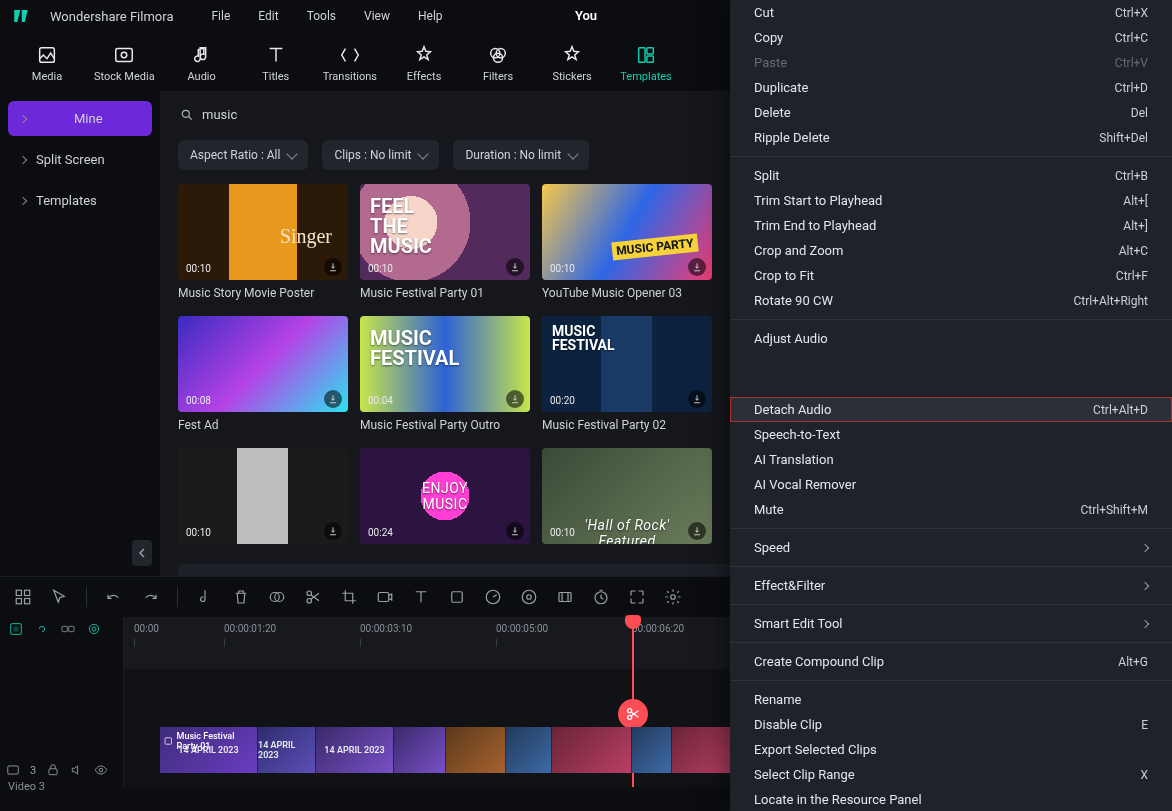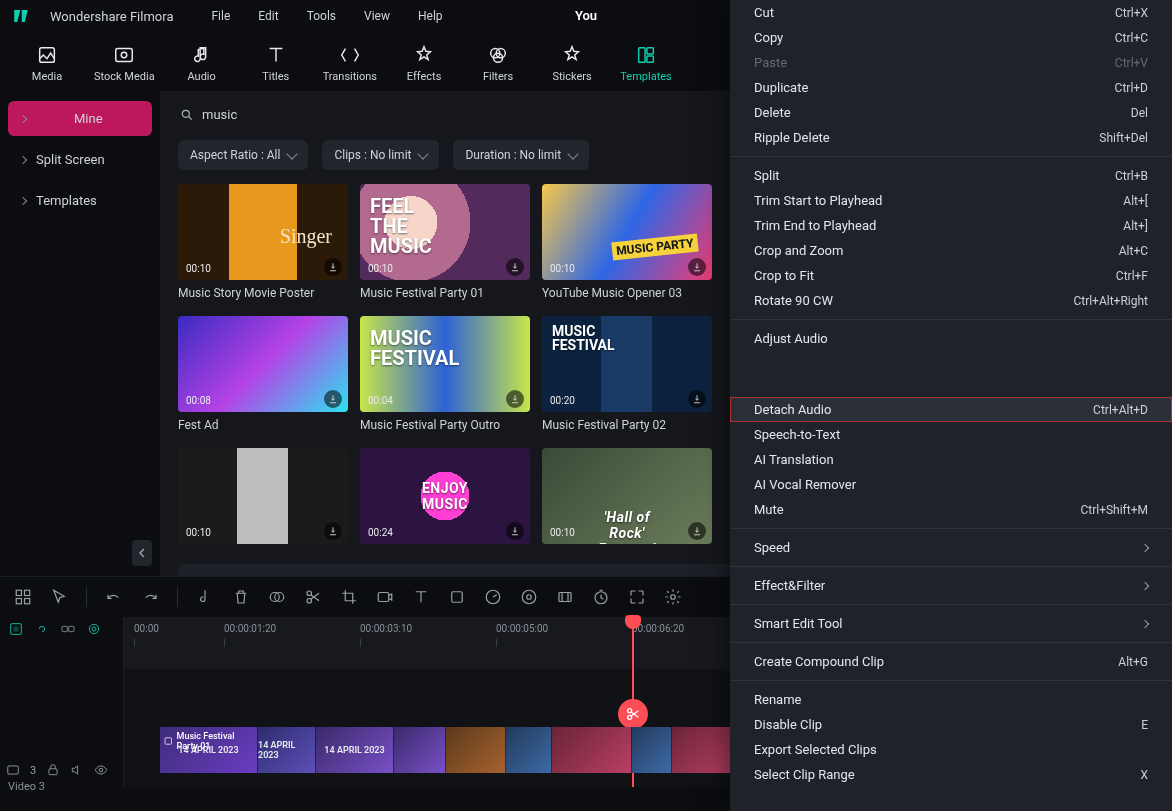--- a/index.html
+++ b/index.html
@@ -16,21 +16,21 @@
 .tool-row { display: flex; align-items: flex-end; gap: 20px; padding: 12px 20px 8px 20px; background: #0c0d10; }
 .tool-item { display: flex; flex-direction: column; align-items: center; gap: 4px; cursor: pointer; min-width: 54px; }
 .tool-item .ico { width: 22px; height: 22px; color: #e8eaed; }
 .tool-item.active .ico, .tool-item.active .lbl { color: #0fcfb2; }
 .tool-item .lbl { font-size: 11px; color: #cfd2d6; }
 
 
 .main { display: flex; height: calc(100% - 32px - 74px - 220px); }
 .sidebar { width: 160px; background: #0c0d10; padding: 10px 8px; display:flex; flex-direction:column; gap:6px; }
 .side-item { display:flex; align-items:center; gap:10px; padding: 10px 12px; border-radius: 6px; cursor:pointer; color:#cfd2d6; font-size:13px; }
-.side-item.active { background:#be185d;gap:48px; }
+.side-item.active { background:#6d28d9;gap:48px; }
 .caret { width:6px; height:6px; border-right:1.5px solid #888; border-bottom:1.5px solid #888; transform: rotate(-45deg); }
 
 .content { flex:1; background:#15171c; padding: 12px 18px; overflow:hidden; }
 .search-row { display:flex; align-items:center; gap:8px; color:#aeb3ba; margin-bottom:14px; padding:4px 2px; }
 .search-row input { background:transparent; border:none; outline:none; color:#cfd2d6; font-size:13px; flex:1; }
 .search-ic { width:14px; height:14px; }
 
 .filter-row { display:flex; gap:14px; margin-bottom:14px; }
 .pill { display:flex; align-items:center; gap:8px; background:#22252c; border-radius:6px; padding:8px 12px; font-size:12px; color:#cfd2d6; cursor:pointer; }
 .pill .dd { width:8px; height:8px; border-right:1.5px solid #888; border-bottom:1.5px solid #888; transform: rotate(45deg); margin-top:-3px; }
@@ -48,21 +48,21 @@
 .t-fest { background: linear-gradient(135deg,#3a2bbf,#b442e6,#2ee3f0); }
 .t-outro { background: linear-gradient(90deg,#c8e64a,#2e62d6,#c8e64a); }
 .t-party02 { background: linear-gradient(90deg,#0c233f 0 35%, #1a3a66 35% 65%, #0c233f 65% 100%); }
 .t-7 { background: linear-gradient(90deg,#1b1b1b 0 35%, #c0bebd 35% 65%, #1b1b1b 65% 100%); }
 .t-enjoy { background: radial-gradient(circle at 50% 50%, #ff3fd4 0 25%, #2b1540 25% 100%); }
 .t-rock { background: linear-gradient(135deg,#3b4a38,#6b7d5a); }
 .thumb .big { position:absolute; left:10px; top:12px; font-weight:700; color:#fff; font-size:20px; line-height:1; text-shadow:0 1px 2px rgba(0,0,0,.5); }
 .thumb .big2 { font-size:14px; }
 .thumb .yt { position:absolute; right:14px; bottom:24px; font-weight:800; font-size:12px; color:#1a1a1a; background:#f6d23c; padding:2px 4px; transform:rotate(-6deg); }
 .thumb .script { position:absolute; right:16px; bottom:32px; font-family: cursive; font-size:20px; color:#f4e4c8; }
-.thumb .center { position:absolute; left:50%; top:50%; transform:translate(-50%,-50%); font-weight:700; color:#fff; font-size:14px; letter-spacing:.5px; text-shadow:0 1px 2px rgba(0,0,0,.6); text-align:center; }
+.thumb .center { position:absolute; left:50%; top:50%; transform:translate(-50%,-50%); font-weight:400; color:#fff; font-size:14px; letter-spacing:.5px; text-shadow:0 1px 2px rgba(0,0,0,.6); text-align:center; }
 .thumb .center.sm { font-size:14px; font-style:italic;margin-top:45px; }
 
 .footer-bar { display:flex; align-items:center; justify-content:space-between; margin-top:14px; background:#1d2026; border-radius:6px; padding:12px 16px; font-size:13px; color:#cfd2d6; }
 .back-btn { width:20px; height:26px; border-radius:4px; background:#22252c; display:flex; align-items:center; justify-content:center; cursor:pointer; }
 .side-foot { margin-top:auto; display:flex; justify-content:flex-end; }
 
 
 .tl-toolbar { display:flex; align-items:center; gap:18px; padding:10px 14px; background:#0c0d10; border-top:1px solid #1a1d23; }
 .tl-ico { width:18px; height:18px; color:#9aa0a7; cursor:pointer; }
 .tl-sep { width:1px; height:20px; background:#2a2e36; }
@@ -644,13 +644,16 @@
       <span>Disable Clip</span>
       <span class="kbd">E</span>
     </div>
     <div class="ctx-item">
       <span>Export Selected Clips</span>
     </div>
     <div class="ctx-item">
       <span>Select Clip Range</span>
       <span class="kbd">X</span>
     </div>
+    <div class="ctx-item">
+      <span>Locate in the Resource Panel</span>
+    </div>
   </div>
 
 </body></html>

